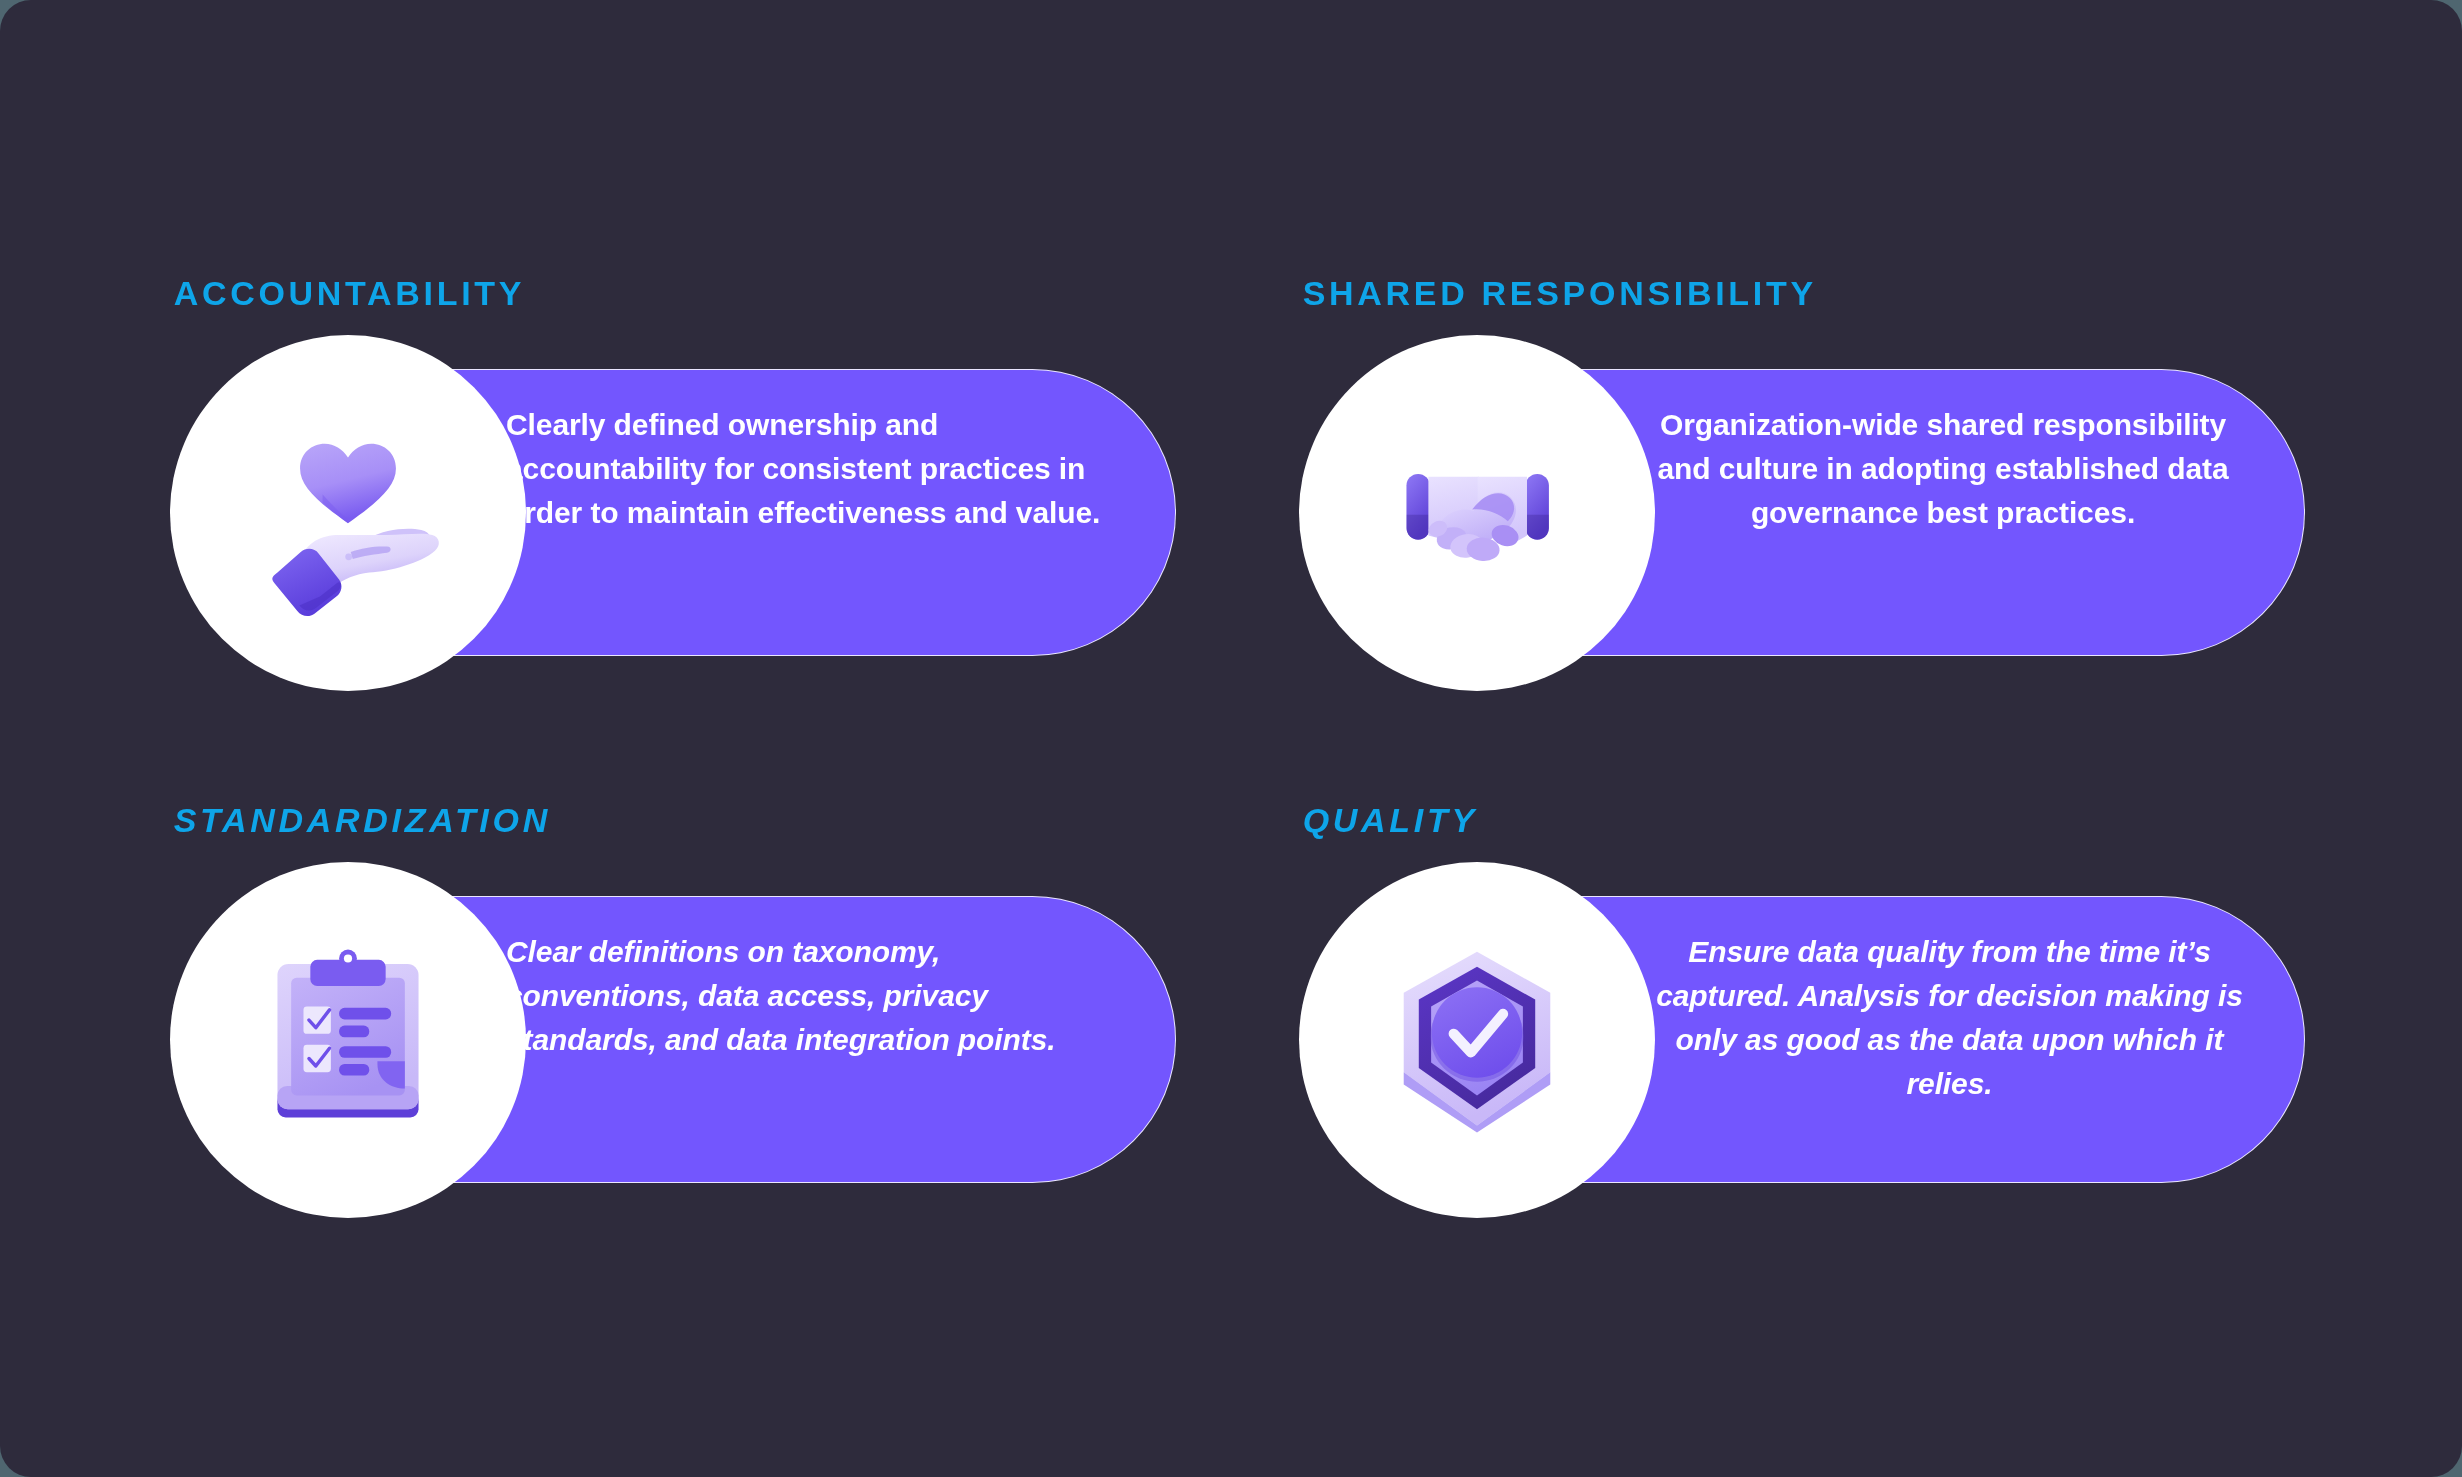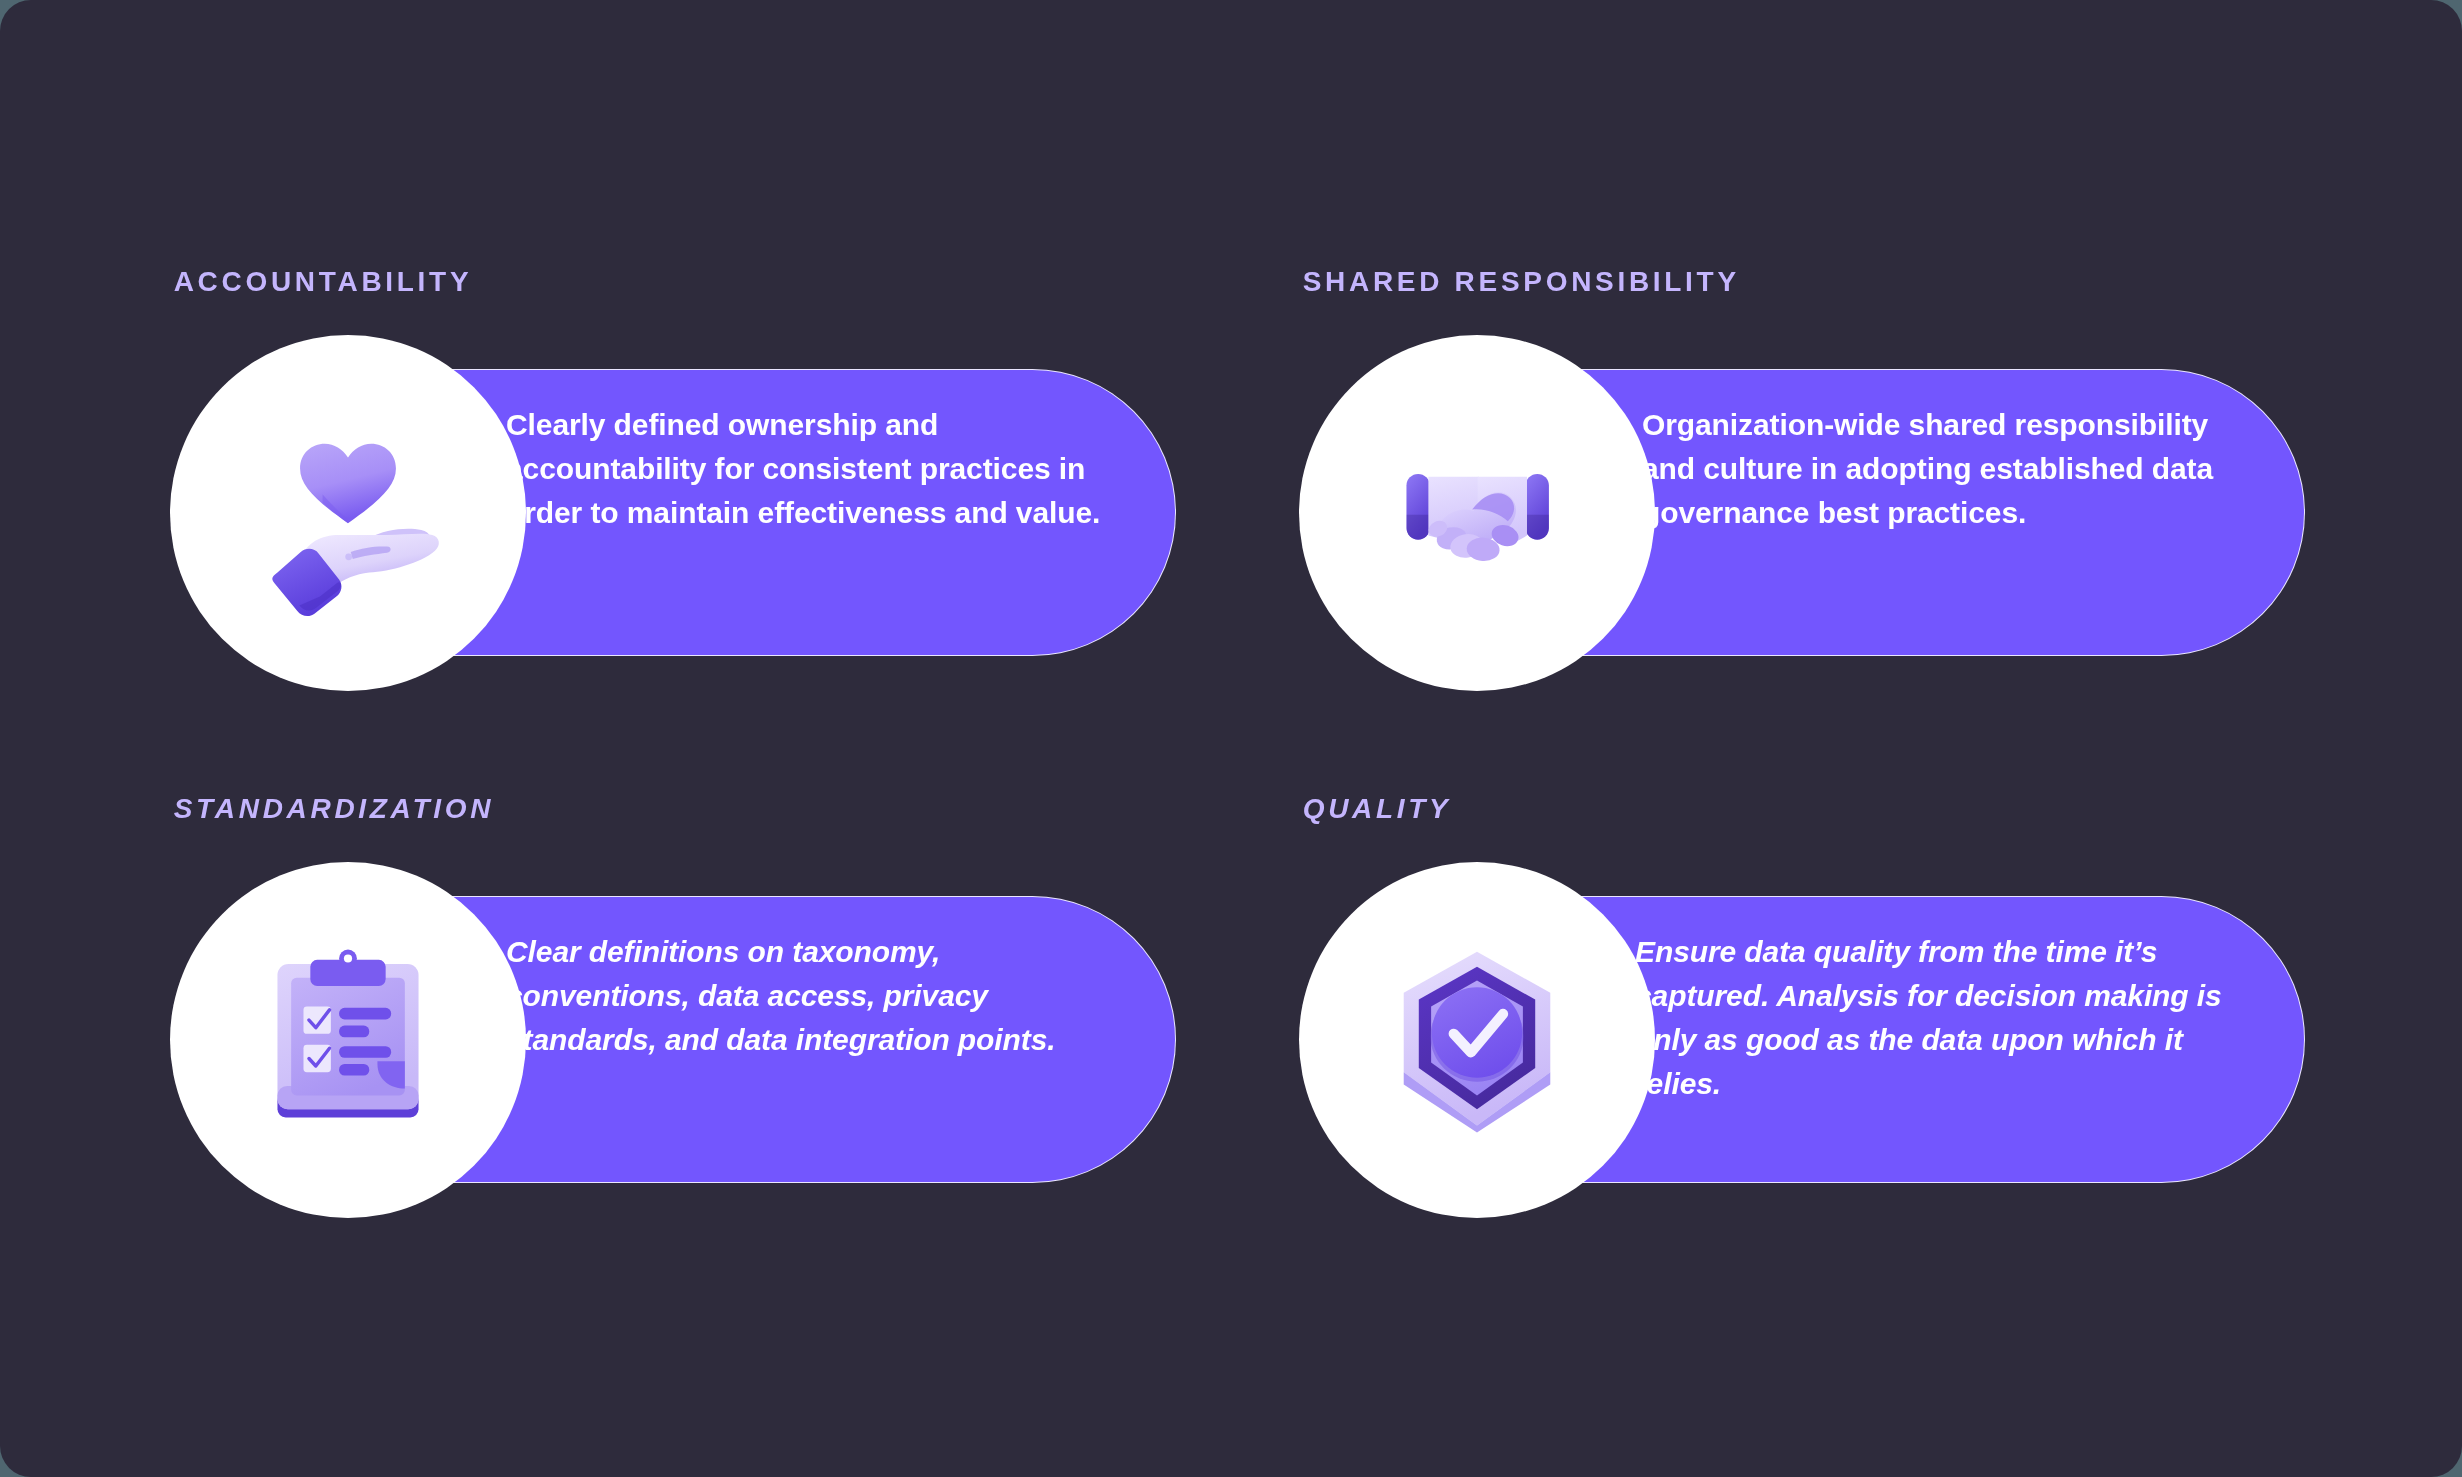--- a/index.html
+++ b/index.html
@@ -30,32 +30,32 @@
     height: 1477px;
   }
 
   
   .card {
     position: absolute;
     width: 1005px;
     height: 540px;
   }
   .card.col1 { left: 171px; }
-  .card.col2 { left: 1300px; }
+  .card.col2 { left: 1300px; text-align: center; }
   .card.row1 { top: 260px; }
   .card.row2 { top: 787px; font-style: italic; }
 
   .card-heading {
     position: absolute;
     left: 2.7px;
-    top: 8px;
-    font-size: 28px;
+    top: 16px;
+    font-size: 34px;
     font-weight: 700;
     letter-spacing: 3.7px;
-    color: #c4b5fd;
+    color: #0ea5e9;
     white-space: nowrap;
     line-height: 1;
   }
 
   .pill-wrap {
     position: absolute;
     left: 0;
     top: 109px;
     width: 1005px;
     height: 287px;

